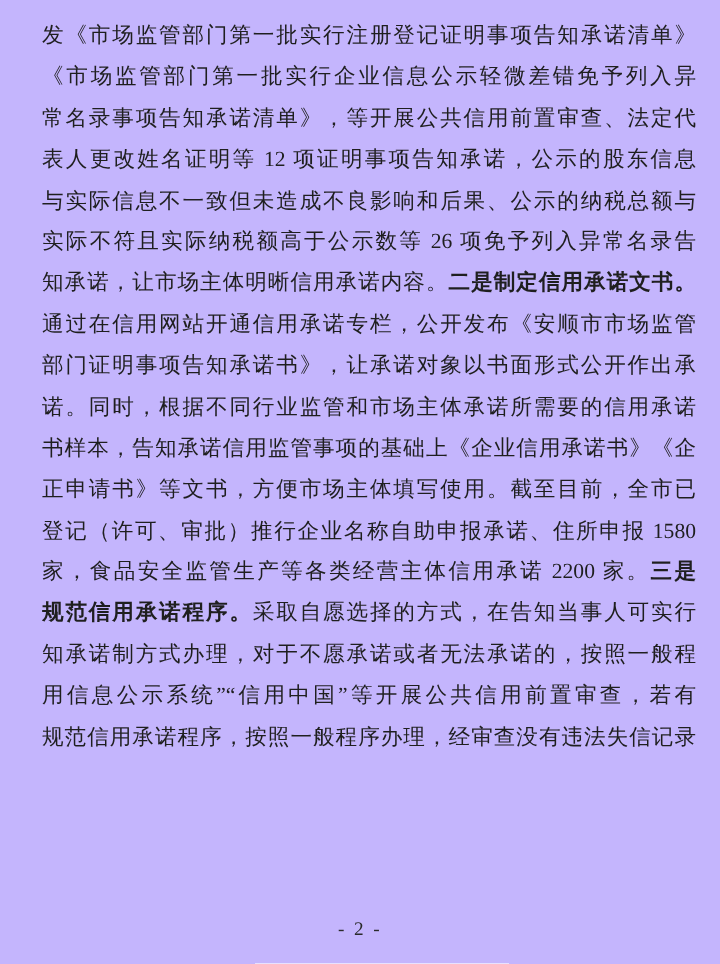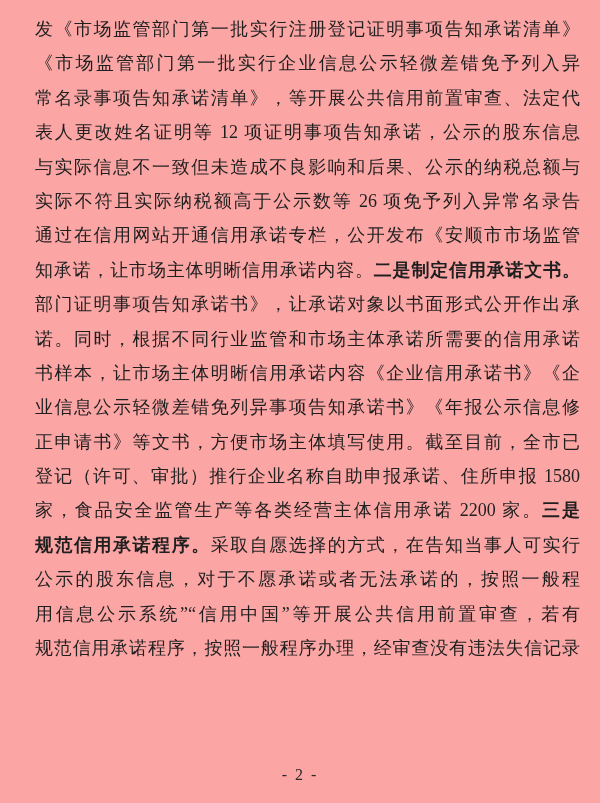--- a/index.html
+++ b/index.html
@@ -4,21 +4,21 @@
 <style>
   html, body {
     margin: 0;
     padding: 0;
     background: #ffffff;
   }
   .page {
     position: relative;
     width: 600px;
     height: 803px;
-    background: #fca5a5;
+    background: #c4b5fd;
     font-family: "Liberation Serif", "DejaVu Serif", serif;
     color: #1f1f1f;
     overflow: hidden;
   }
   .doc-body {
     position: absolute;
     left: 35px;
     top: 12px;
     width: 545px;
   }
@@ -48,28 +48,27 @@
 <body>
 
 <div class="page">
   <div class="doc-body">
       <div class="line"><span class="run">发《市场监管部门第一批实行注册登记证明事项告知承诺清单》</span></div>
       <div class="line"><span class="run">《市场监管部门第一批实行企业信息公示轻微差错免予列入异</span></div>
       <div class="line"><span class="run">常名录事项告知承诺清单》，等开展公共信用前置审查、法定代</span></div>
       <div class="line"><span class="run">表人更改姓名证明等 12 项证明事项告知承诺，公示的股东信息</span></div>
       <div class="line"><span class="run">与实际信息不一致但未造成不良影响和后果、公示的纳税总额与</span></div>
       <div class="line"><span class="run">实际不符且实际纳税额高于公示数等 26 项免予列入异常名录告</span></div>
+      <div class="line"><span class="run">知承诺，让市场主体明晰信用承诺内容。</span><span class="run bold">二是制定信用承诺文书。</span></div>
       <div class="line"><span class="run">通过在信用网站开通信用承诺专栏，公开发布《安顺市市场监管</span></div>
-      <div class="line"><span class="run">知承诺，让市场主体明晰信用承诺内容。</span><span class="run bold">二是制定信用承诺文书。</span></div>
       <div class="line"><span class="run">部门证明事项告知承诺书》，让承诺对象以书面形式公开作出承</span></div>
       <div class="line"><span class="run">诺。同时，根据不同行业监管和市场主体承诺所需要的信用承诺</span></div>
-      <div class="line"><span class="run">书样本，让市场主体明晰信用承诺内容《企业信用承诺书》《企</span></div>
-      <div class="line"><span class="run">业信息公示轻微差错免列异事项告知承诺书》《年报公示信息修</span></div>
+      <div class="line"><span class="run">书样本，告知承诺信用监管事项的基础上《企业信用承诺书》《企</span></div>
       <div class="line"><span class="run">正申请书》等文书，方便市场主体填写使用。截至目前，全市已</span></div>
       <div class="line"><span class="run">登记（许可、审批）推行企业名称自助申报承诺、住所申报 1580</span></div>
       <div class="line"><span class="run">家，食品安全监管生产等各类经营主体信用承诺 2200 家。</span><span class="run bold">三是</span></div>
       <div class="line"><span class="run bold">规范信用承诺程序。</span><span class="run">采取自愿选择的方式，在告知当事人可实行</span></div>
-      <div class="line"><span class="run">公示的股东信息，对于不愿承诺或者无法承诺的，按照一般程</span></div>
+      <div class="line"><span class="run">知承诺制方式办理，对于不愿承诺或者无法承诺的，按照一般程</span></div>
       <div class="line"><span class="run">用信息公示系统”“信用中国”等开展公共信用前置审查，若有</span></div>
       <div class="line"><span class="run">规范信用承诺程序，按照一般程序办理，经审查没有违法失信记录</span></div>
     </div>
   <div class="page-number">- 2 -</div>
 </div>
 
 </body></html>

